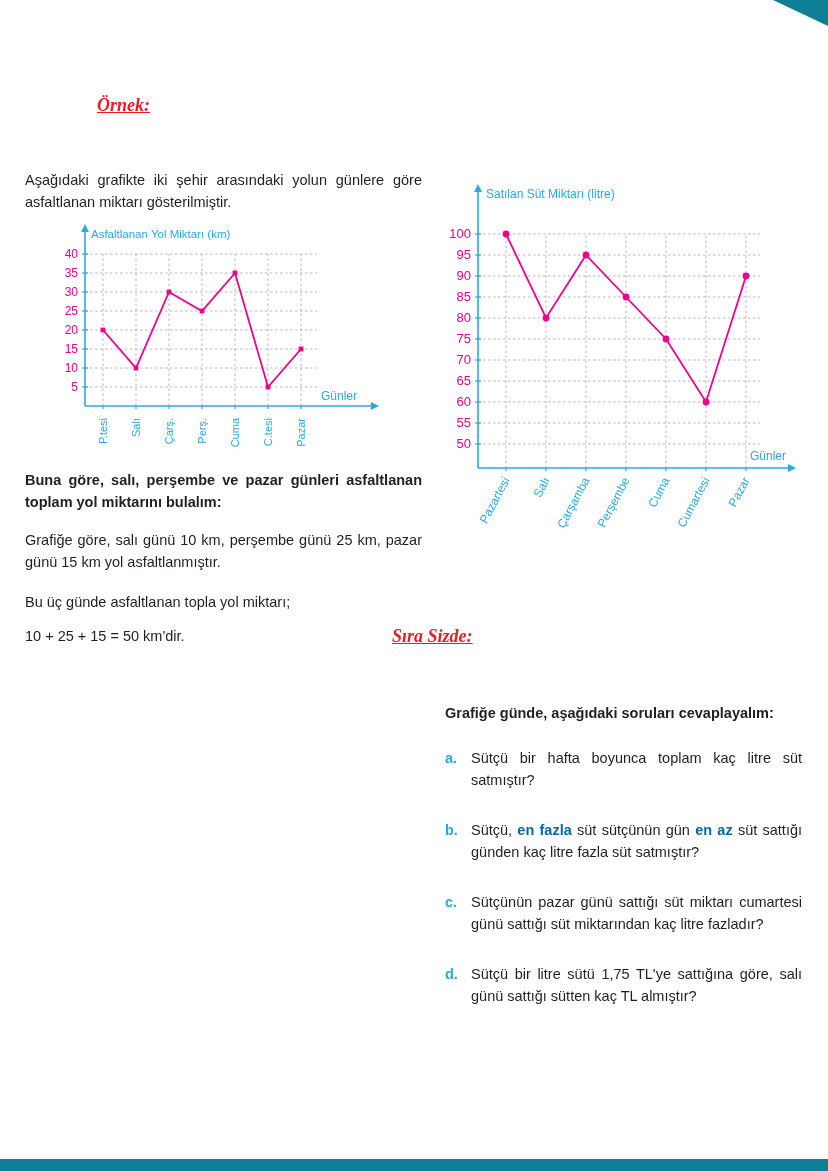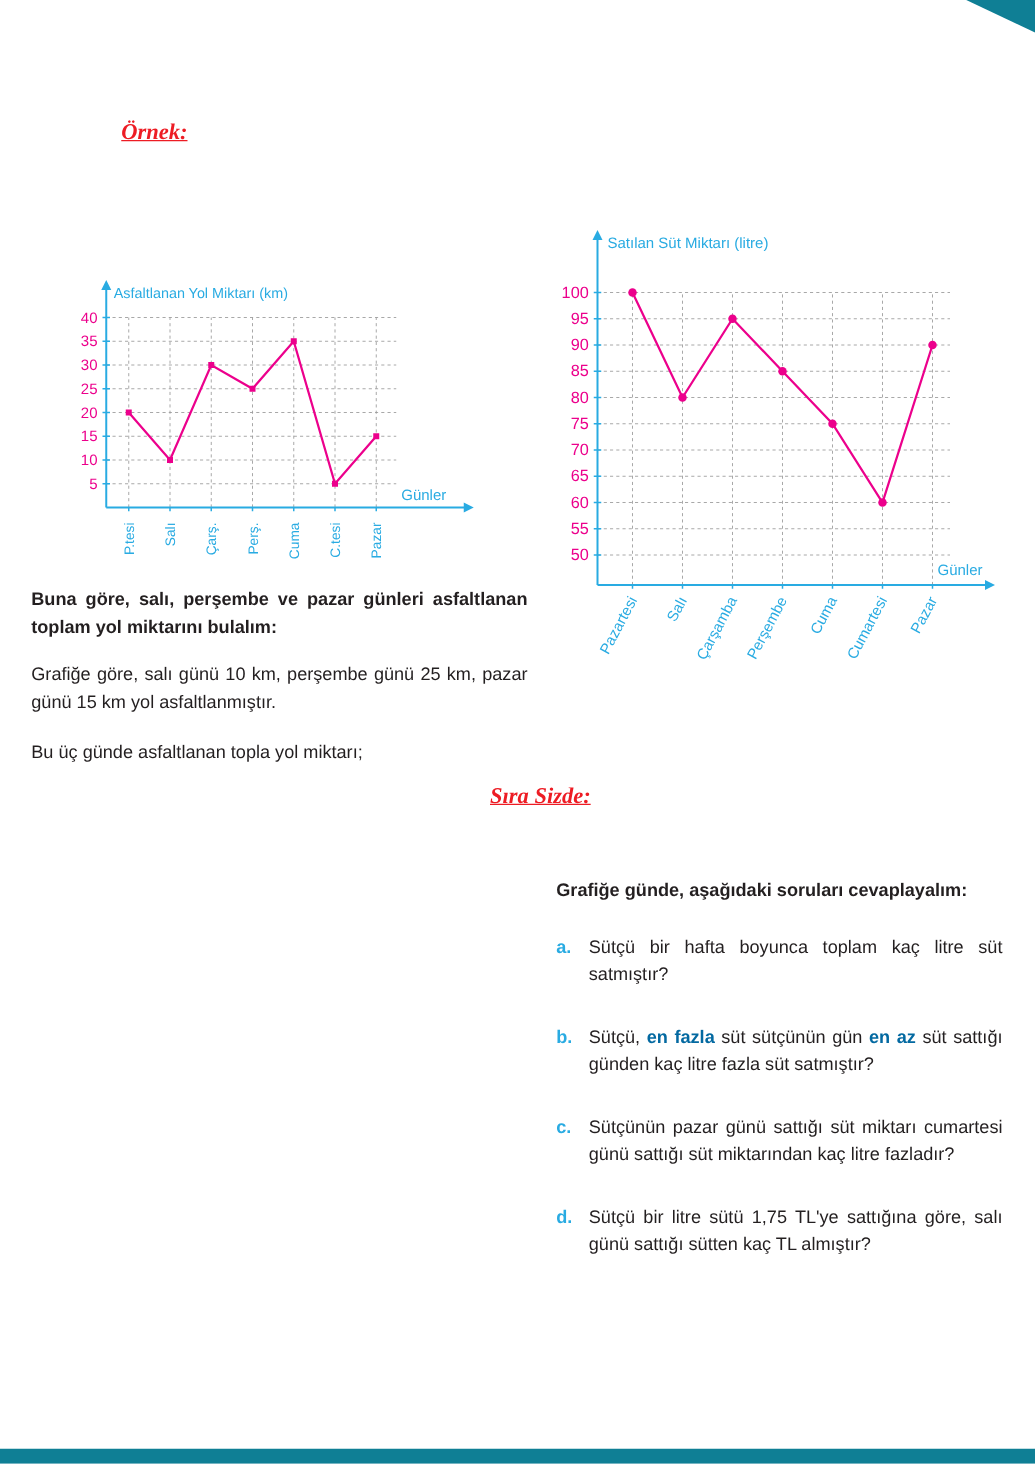--- a/index.html
+++ b/index.html
@@ -28,20 +28,21 @@
 </style>
 </head>
 <body>
 
 <div class="page">
 
   <div class="corner"></div>
 
   <div class="abs heading" style="left:97px; top:95px;">Örnek:</div>
 
+  <p class="abs body-text" style="left:25px; top:170px; width:397px;">Aşağıdaki grafikte iki şehir arasındaki yolun günlere göre asfaltlanan miktarı gösterilmiştir.</p>
 
   <svg class="chart" style="left:57px; top:218px; width:350px; height:252px;" viewBox="0 0 350 252">
       <line x1="28" y1="169" x2="260" y2="169" stroke="#9b9b9b" stroke-width="0.7" stroke-dasharray="2.5,2.5"></line>
       <line x1="25" y1="169" x2="31" y2="169" stroke="#29abe2" stroke-width="1.2"></line>
       <text x="21" y="173" text-anchor="end" fill="#ec008c" font-size="12">5</text>
       <line x1="28" y1="150" x2="260" y2="150" stroke="#9b9b9b" stroke-width="0.7" stroke-dasharray="2.5,2.5"></line>
       <line x1="25" y1="150" x2="31" y2="150" stroke="#29abe2" stroke-width="1.2"></line>
       <text x="21" y="154" text-anchor="end" fill="#ec008c" font-size="12">10</text>
       <line x1="28" y1="131" x2="260" y2="131" stroke="#9b9b9b" stroke-width="0.7" stroke-dasharray="2.5,2.5"></line>
       <line x1="25" y1="131" x2="31" y2="131" stroke="#29abe2" stroke-width="1.2"></line>
@@ -97,20 +98,21 @@
       <rect x="208.6" y="166.6" width="4.8" height="4.8" fill="#ec008c"></rect>
       <rect x="241.6" y="128.6" width="4.8" height="4.8" fill="#ec008c"></rect>
     </svg>
 
   <p class="abs body-text bold" style="left:25px; top:470px; width:397px;">Buna göre, salı, perşembe ve pazar günleri asfaltlanan toplam yol miktarını bulalım:</p>
 
   <p class="abs body-text" style="left:25px; top:530px; width:397px;">Grafiğe göre, salı günü 10 km, perşembe günü 25 km, pazar günü 15 km yol asfaltlanmıştır.</p>
 
   <p class="abs body-text" style="left:25px; top:592px; width:397px;">Bu üç günde asfaltlanan topla yol miktarı;</p>
 
+  <p class="abs body-text" style="left:25px; top:626px; width:397px;">10 + 25 + 15 = 50 km'dir.</p>
 
 
   <svg class="chart" style="left:448px; top:176px; width:352px; height:384px;" viewBox="0 0 352 384">
       <line x1="30" y1="268" x2="312" y2="268" stroke="#9b9b9b" stroke-width="0.7" stroke-dasharray="2.5,2.5"></line>
       <line x1="27" y1="268" x2="33" y2="268" stroke="#29abe2" stroke-width="1.2"></line>
       <text x="23" y="272" text-anchor="end" fill="#ec008c" font-size="13">50</text>
       <line x1="30" y1="247" x2="312" y2="247" stroke="#9b9b9b" stroke-width="0.7" stroke-dasharray="2.5,2.5"></line>
       <line x1="27" y1="247" x2="33" y2="247" stroke="#29abe2" stroke-width="1.2"></line>
       <text x="23" y="251" text-anchor="end" fill="#ec008c" font-size="13">55</text>
       <line x1="30" y1="226" x2="312" y2="226" stroke="#9b9b9b" stroke-width="0.7" stroke-dasharray="2.5,2.5"></line>

